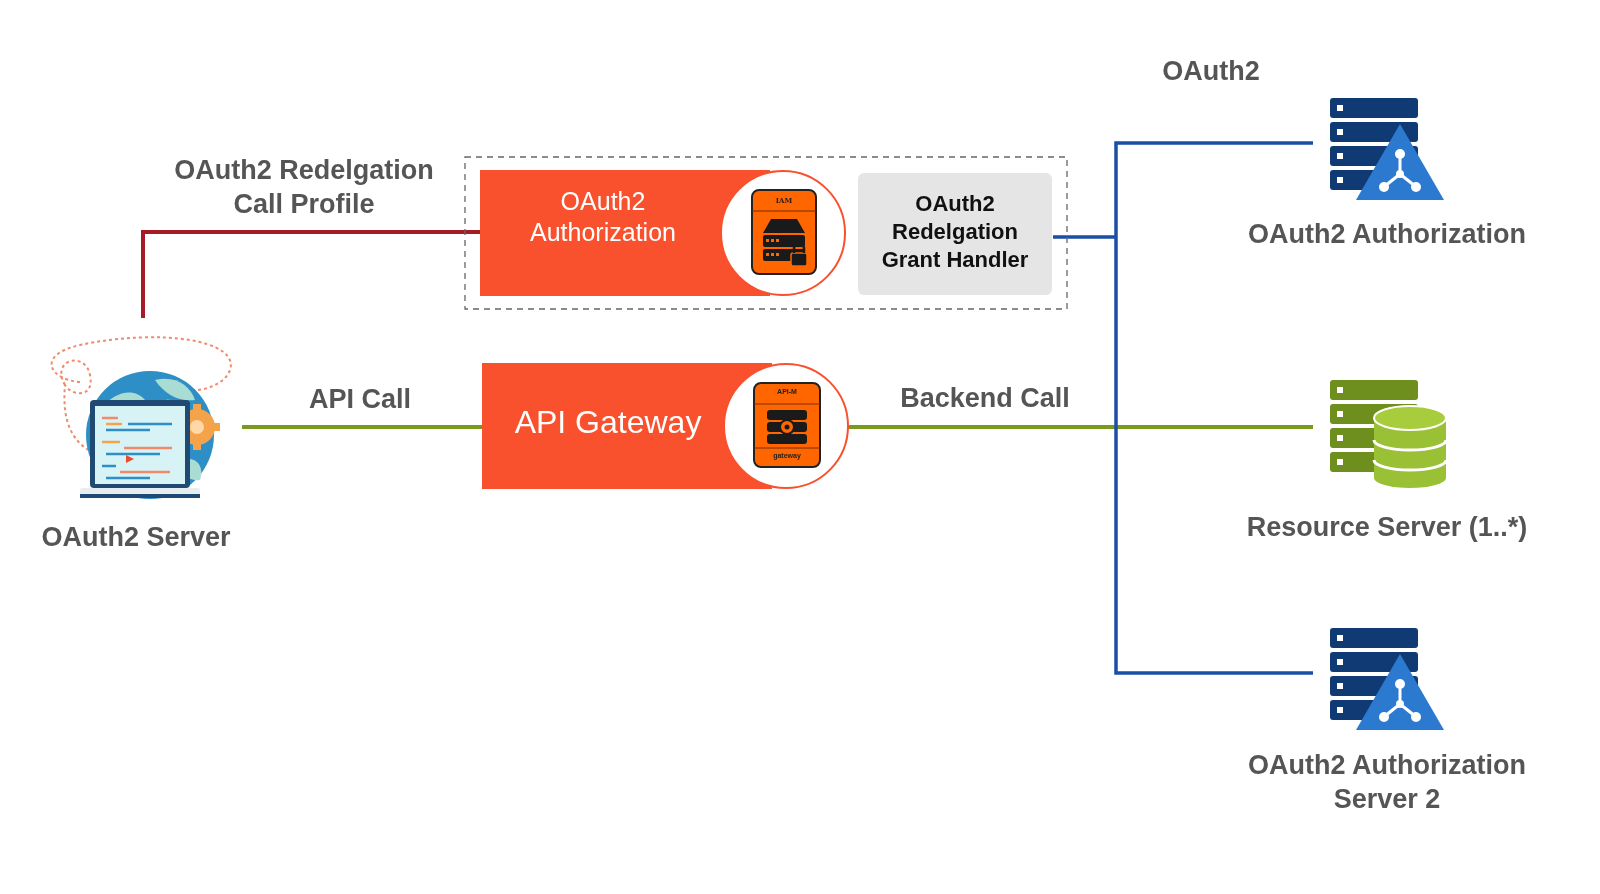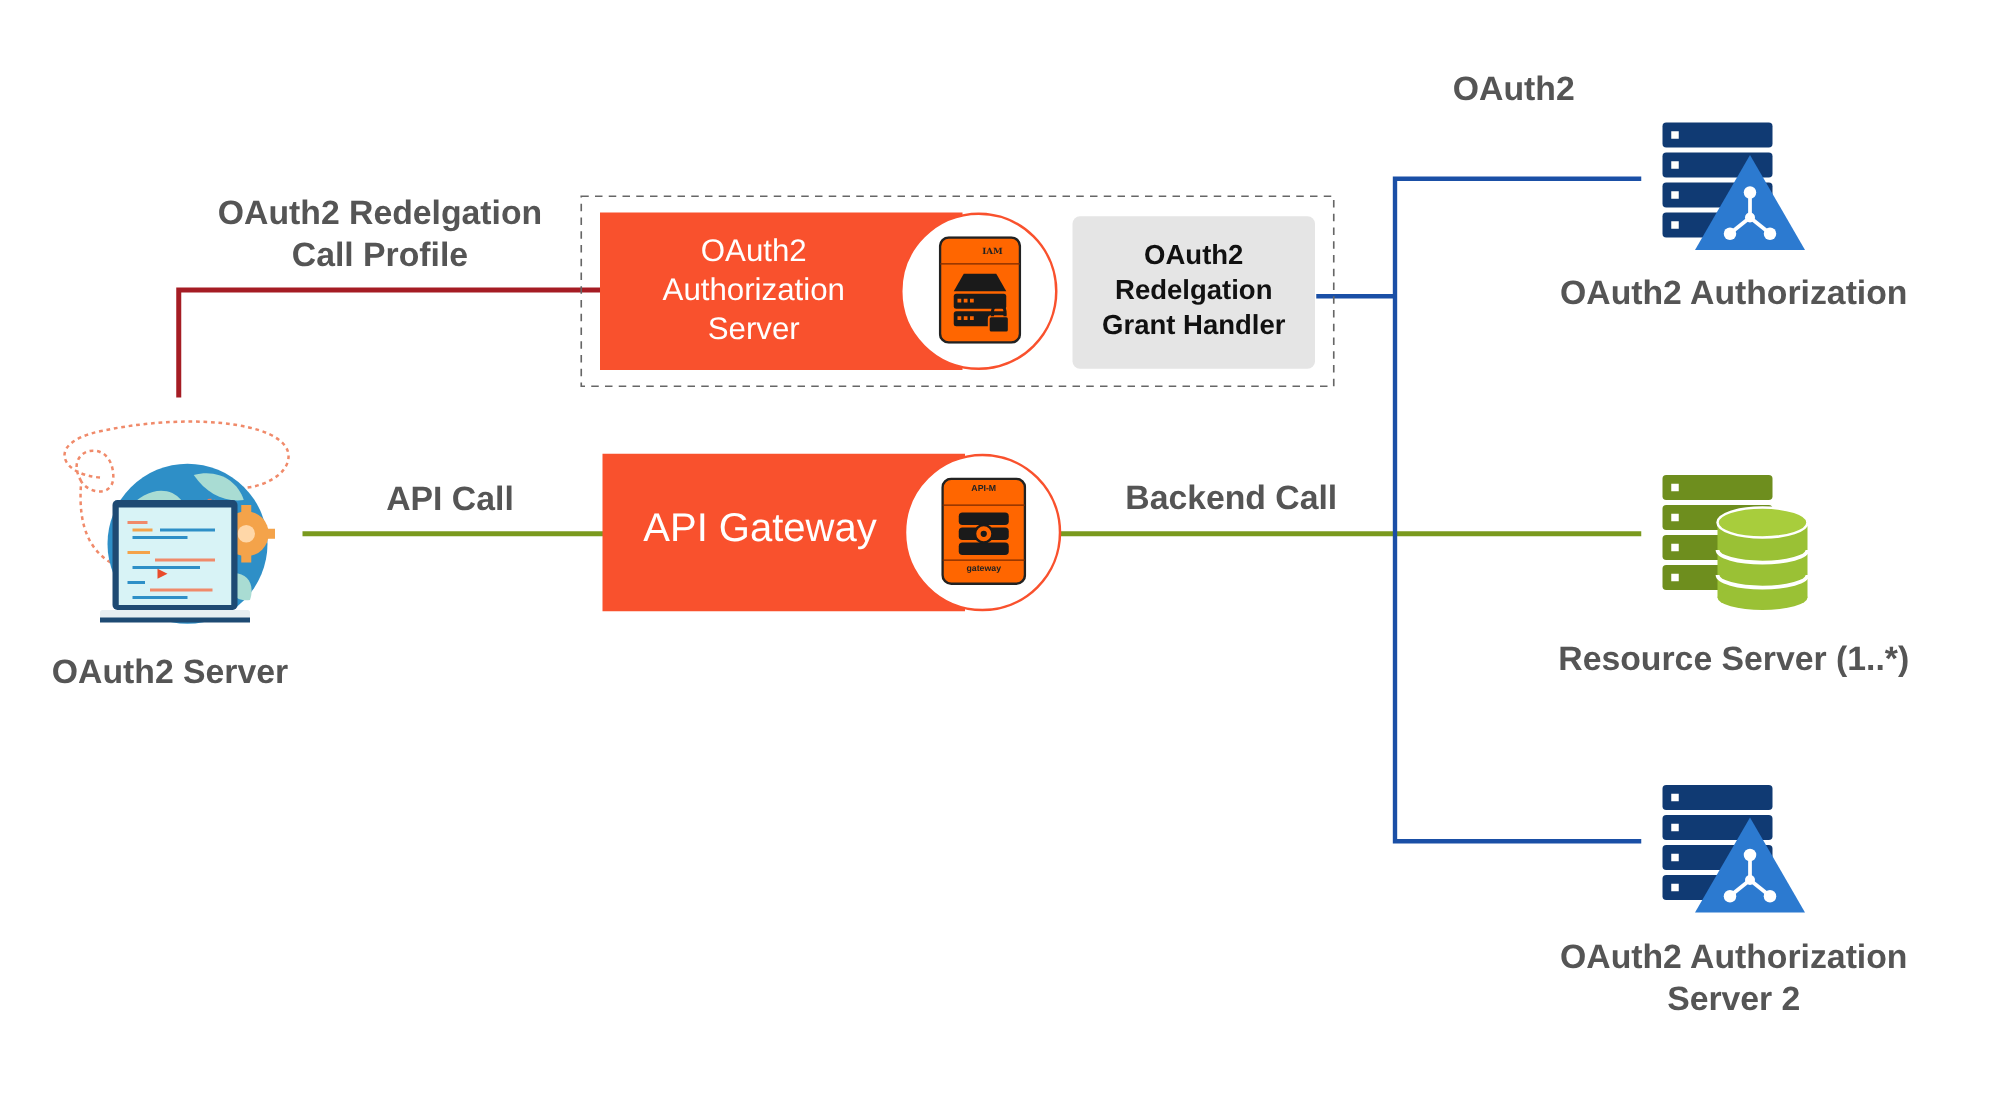--- a/index.html
+++ b/index.html
@@ -77,41 +77,40 @@
     <rect x="40" y="164" width="120" height="4" fill="#1e4a73"></rect>
   </svg>
 </div>
 <div class="abs lbl" style="left:20px;top:520px;width:232px;">OAuth2 Server</div>
 
 <div class="abs orange-box" style="left:480px;top:170px;width:290px;height:126px;"></div>
 <div class="abs" style="left:720px;top:170px;width:126px;height:126px;border-radius:50%;background:#fff;border:2px solid #f9512d;box-sizing:border-box;"></div>
 <div class="abs" style="left:480px;top:186px;width:246px;color:#fff;font-size:25px;line-height:31px;text-align:center;">
   <div>OAuth2</div>
   <div>Authorization</div>
-  <div>Server</div>
 </div>
 <div class="abs" style="left:751px;top:189px;width:66px;height:86px;">
   <svg width="66" height="86">
     <rect x="1" y="1" width="64" height="84" rx="7" fill="#ff6600" stroke="#222" stroke-width="2"></rect>
     <line x1="1" y1="22" x2="65" y2="22" stroke="#7a2a00" stroke-width="1"></line>
     <polygon points="20,30 46,30 54,44 12,44" fill="#1a1a1a"></polygon>
     <rect x="12" y="46" width="42" height="12" rx="2" fill="#1a1a1a"></rect>
     <rect x="12" y="60" width="42" height="12" rx="2" fill="#1a1a1a"></rect>
     <g fill="#ff6600">
         <rect x="15" y="50" width="3" height="3"></rect>
         <rect x="20" y="50" width="3" height="3"></rect>
         <rect x="25" y="50" width="3" height="3"></rect>
     <rect x="15" y="64" width="3" height="3"></rect>
         <rect x="20" y="64" width="3" height="3"></rect>
         <rect x="25" y="64" width="3" height="3"></rect>
       </g>
     <rect x="40" y="64" width="16" height="13" rx="2" fill="#1a1a1a" stroke="#ff6600" stroke-width="1.5"></rect>
     <path d="M43,64 v-4 a5,5 0 0 1 10,0 v4" fill="none" stroke="#1a1a1a" stroke-width="2.5"></path>
   </svg>
-  <div class="abs" style="left:0;top:7px;width:66px;text-align:center;font-size:7px;font-weight:bold;font-family:'DejaVu Serif',serif;color:#222;padding-left:10px;">IAM</div>
+  <div class="abs" style="left:0;top:7px;width:66px;text-align:center;font-size:7px;font-weight:bold;font-family:'DejaVu Serif',serif;color:#222;">IAM</div>
 </div>
 
 <div class="abs" style="left:858px;top:173px;width:194px;height:122px;background:#e5e5e5;border-radius:6px;"></div>
 <div class="abs" style="left:858px;top:190px;width:194px;color:#111;font-weight:bold;font-size:22px;line-height:28px;text-align:center;">
   <div>OAuth2</div>
   <div>Redelgation</div>
   <div>Grant Handler</div>
 </div>
 
 <div class="abs orange-box" style="left:482px;top:363px;width:290px;height:126px;"></div>

